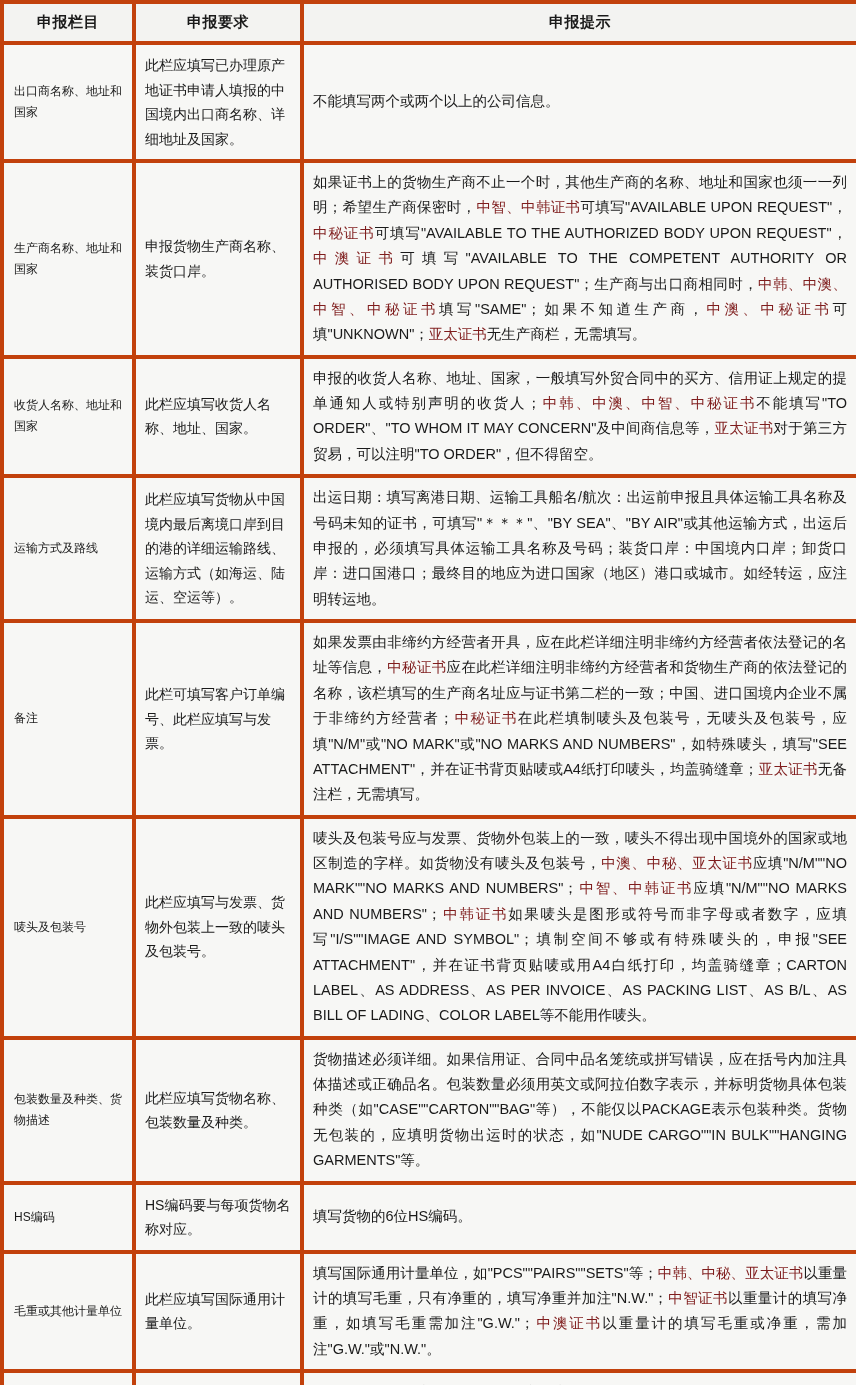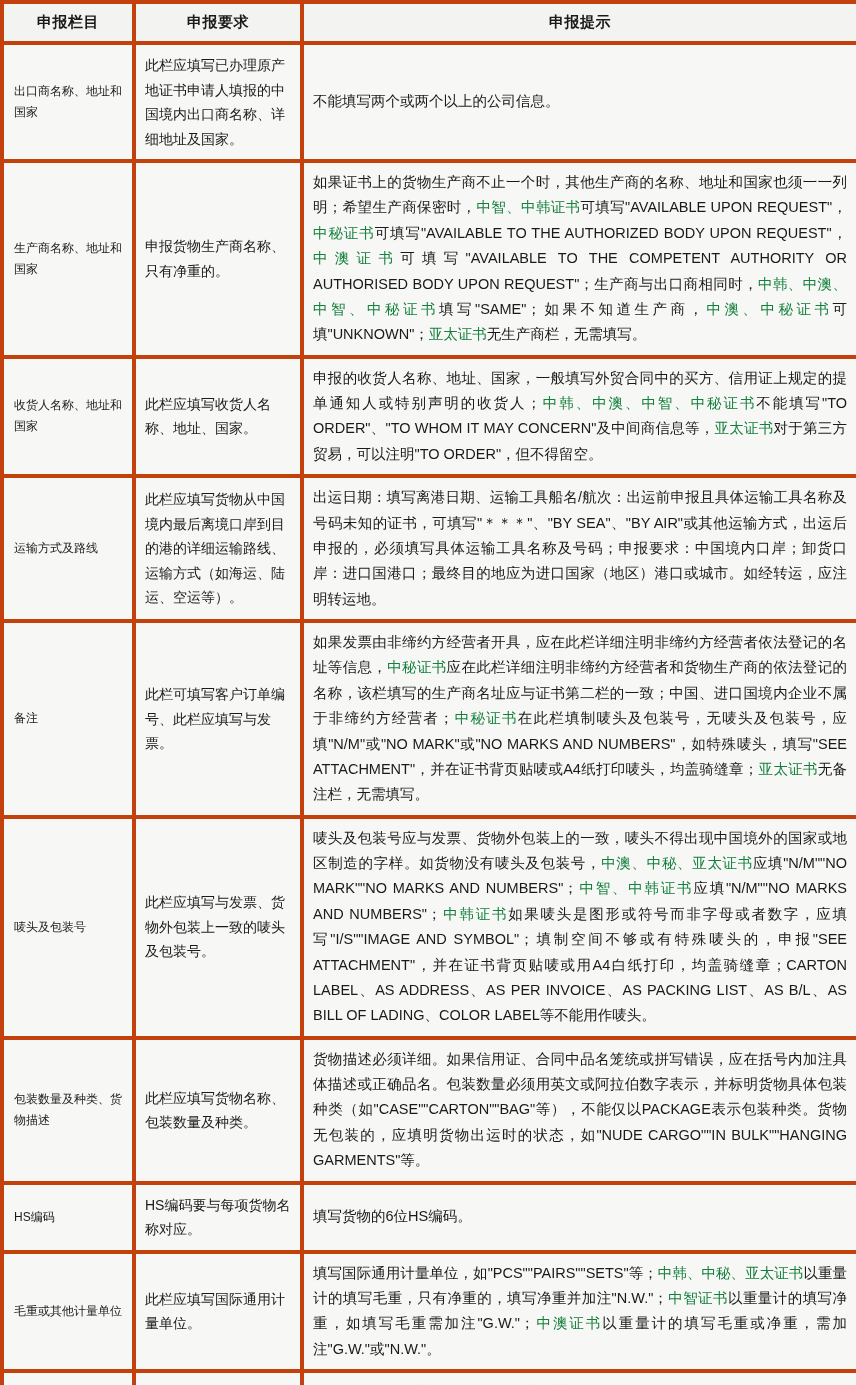--- a/index.html
+++ b/index.html
@@ -51,21 +51,21 @@
   }
   td.col-tip {
     padding: 7px 9px;
     font-size: 14.5px;
     line-height: 1.75;
     text-align: justify;
     text-justify: inter-character;
     vertical-align: top;
   }
   td.col-tip.mid { vertical-align: middle; }
-  .rt { color: #15803d; }
+  .rt { color: #7f1d1d; }
   .seg { display: inline; }
 </style>
 </head>
 <body>
 
 <table class="doc-table">
   <colgroup>
     <col class="c1">
       <col class="c2">
       <col class="c3">
@@ -78,32 +78,32 @@
     </tr>
   </thead>
   <tbody id="tbody">
       <tr>
         <td class="col-item">出口商名称、地址和国家</td>
         <td class="col-req">此栏应填写已办理原产地证书申请人填报的中国境内出口商名称、详细地址及国家。</td>
         <td class="col-tip mid"><span class="seg">不能填写两个或两个以上的公司信息。</span></td>
       </tr>
       <tr>
         <td class="col-item">生产商名称、地址和国家</td>
-        <td class="col-req">申报货物生产商名称、只有净重的。</td>
+        <td class="col-req">申报货物生产商名称、装货口岸。</td>
         <td class="col-tip mid"><span class="seg">如果证书上的货物生产商不止一个时，其他生产商的名称、地址和国家也须一一列明；希望生产商保密时，</span><span class="seg rt">中智、中韩证书</span><span class="seg">可填写"AVAILABLE UPON REQUEST"，</span><span class="seg rt">中秘证书</span><span class="seg">可填写"AVAILABLE TO THE AUTHORIZED BODY UPON REQUEST"，</span><span class="seg rt">中澳证书</span><span class="seg">可填写"AVAILABLE TO THE COMPETENT AUTHORITY OR AUTHORISED BODY UPON REQUEST"；生产商与出口商相同时，</span><span class="seg rt">中韩、中澳、中智、中秘证书</span><span class="seg">填写"SAME"；如果不知道生产商，</span><span class="seg rt">中澳、中秘证书</span><span class="seg">可填"UNKNOWN"；</span><span class="seg rt">亚太证书</span><span class="seg">无生产商栏，无需填写。</span></td>
       </tr>
       <tr>
         <td class="col-item">收货人名称、地址和国家</td>
         <td class="col-req">此栏应填写收货人名称、地址、国家。</td>
         <td class="col-tip mid"><span class="seg">申报的收货人名称、地址、国家，一般填写外贸合同中的买方、信用证上规定的提单通知人或特别声明的收货人；</span><span class="seg rt">中韩、中澳、中智、中秘证书</span><span class="seg">不能填写"TO ORDER"、"TO WHOM IT MAY CONCERN"及中间商信息等，</span><span class="seg rt">亚太证书</span><span class="seg">对于第三方贸易，可以注明"TO ORDER"，但不得留空。</span></td>
       </tr>
       <tr>
         <td class="col-item">运输方式及路线</td>
         <td class="col-req">此栏应填写货物从中国境内最后离境口岸到目的港的详细运输路线、运输方式（如海运、陆运、空运等）。</td>
-        <td class="col-tip"><span class="seg">出运日期：填写离港日期、运输工具船名/航次：出运前申报且具体运输工具名称及号码未知的证书，可填写"＊＊＊"、"BY SEA"、"BY AIR"或其他运输方式，出运后申报的，必须填写具体运输工具名称及号码；申报要求：中国境内口岸；卸货口岸：进口国港口；最终目的地应为进口国家（地区）港口或城市。如经转运，应注明转运地。</span></td>
+        <td class="col-tip"><span class="seg">出运日期：填写离港日期、运输工具船名/航次：出运前申报且具体运输工具名称及号码未知的证书，可填写"＊＊＊"、"BY SEA"、"BY AIR"或其他运输方式，出运后申报的，必须填写具体运输工具名称及号码；装货口岸：中国境内口岸；卸货口岸：进口国港口；最终目的地应为进口国家（地区）港口或城市。如经转运，应注明转运地。</span></td>
       </tr>
       <tr>
         <td class="col-item">备注</td>
         <td class="col-req">此栏可填写客户订单编号、此栏应填写与发票。</td>
         <td class="col-tip"><span class="seg">如果发票由非缔约方经营者开具，应在此栏详细注明非缔约方经营者依法登记的名址等信息，</span><span class="seg rt">中秘证书</span><span class="seg">应在此栏详细注明非缔约方经营者和货物生产商的依法登记的名称，该栏填写的生产商名址应与证书第二栏的一致；中国、进口国境内企业不属于非缔约方经营者；</span><span class="seg rt">中秘证书</span><span class="seg">在此栏填制唛头及包装号，无唛头及包装号，应填"N/M"或"NO MARK"或"NO MARKS AND NUMBERS"，如特殊唛头，填写"SEE ATTACHMENT"，并在证书背页贴唛或A4纸打印唛头，均盖骑缝章；</span><span class="seg rt">亚太证书</span><span class="seg">无备注栏，无需填写。</span></td>
       </tr>
       <tr>
         <td class="col-item">唛头及包装号</td>
         <td class="col-req">此栏应填写与发票、货物外包装上一致的唛头及包装号。</td>
         <td class="col-tip"><span class="seg">唛头及包装号应与发票、货物外包装上的一致，唛头不得出现中国境外的国家或地区制造的字样。如货物没有唛头及包装号，</span><span class="seg rt">中澳、中秘、亚太证书</span><span class="seg">应填"N/M""NO MARK""NO MARKS AND NUMBERS"；</span><span class="seg rt">中智、中韩证书</span><span class="seg">应填"N/M""NO MARKS AND NUMBERS"；</span><span class="seg rt">中韩证书</span><span class="seg">如果唛头是图形或符号而非字母或者数字，应填写"I/S""IMAGE AND SYMBOL"；填制空间不够或有特殊唛头的，申报"SEE ATTACHMENT"，并在证书背页贴唛或用A4白纸打印，均盖骑缝章；CARTON LABEL、AS ADDRESS、AS PER INVOICE、AS PACKING LIST、AS B/L、AS BILL OF LADING、COLOR LABEL等不能用作唛头。</span></td>

